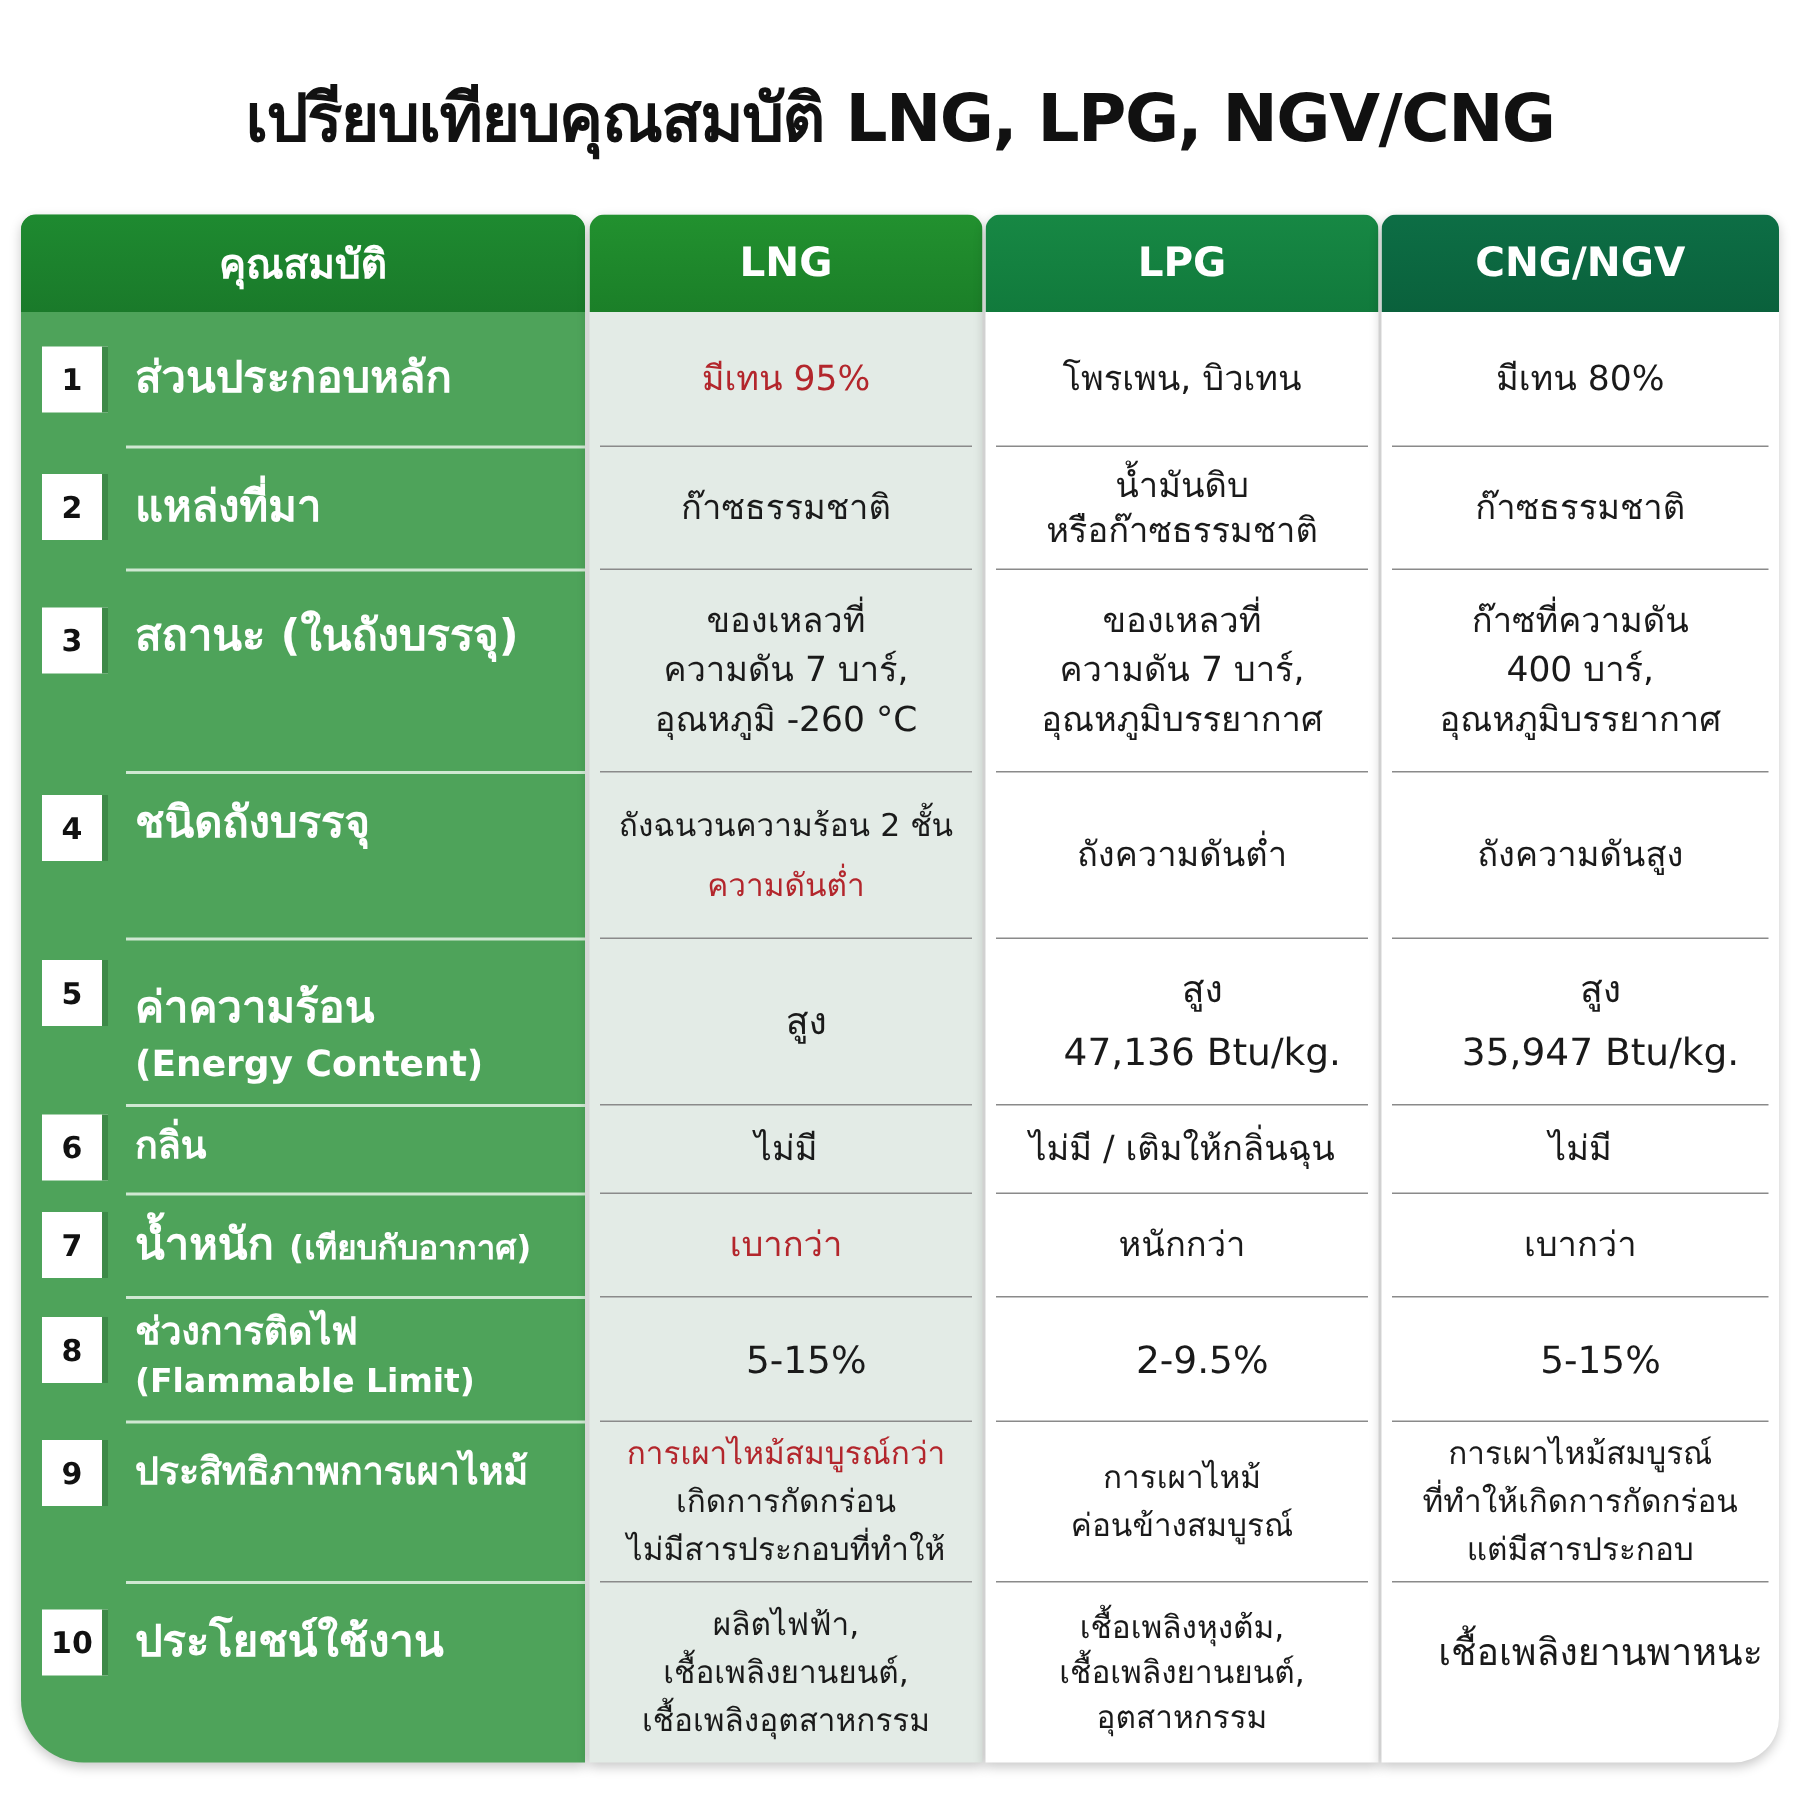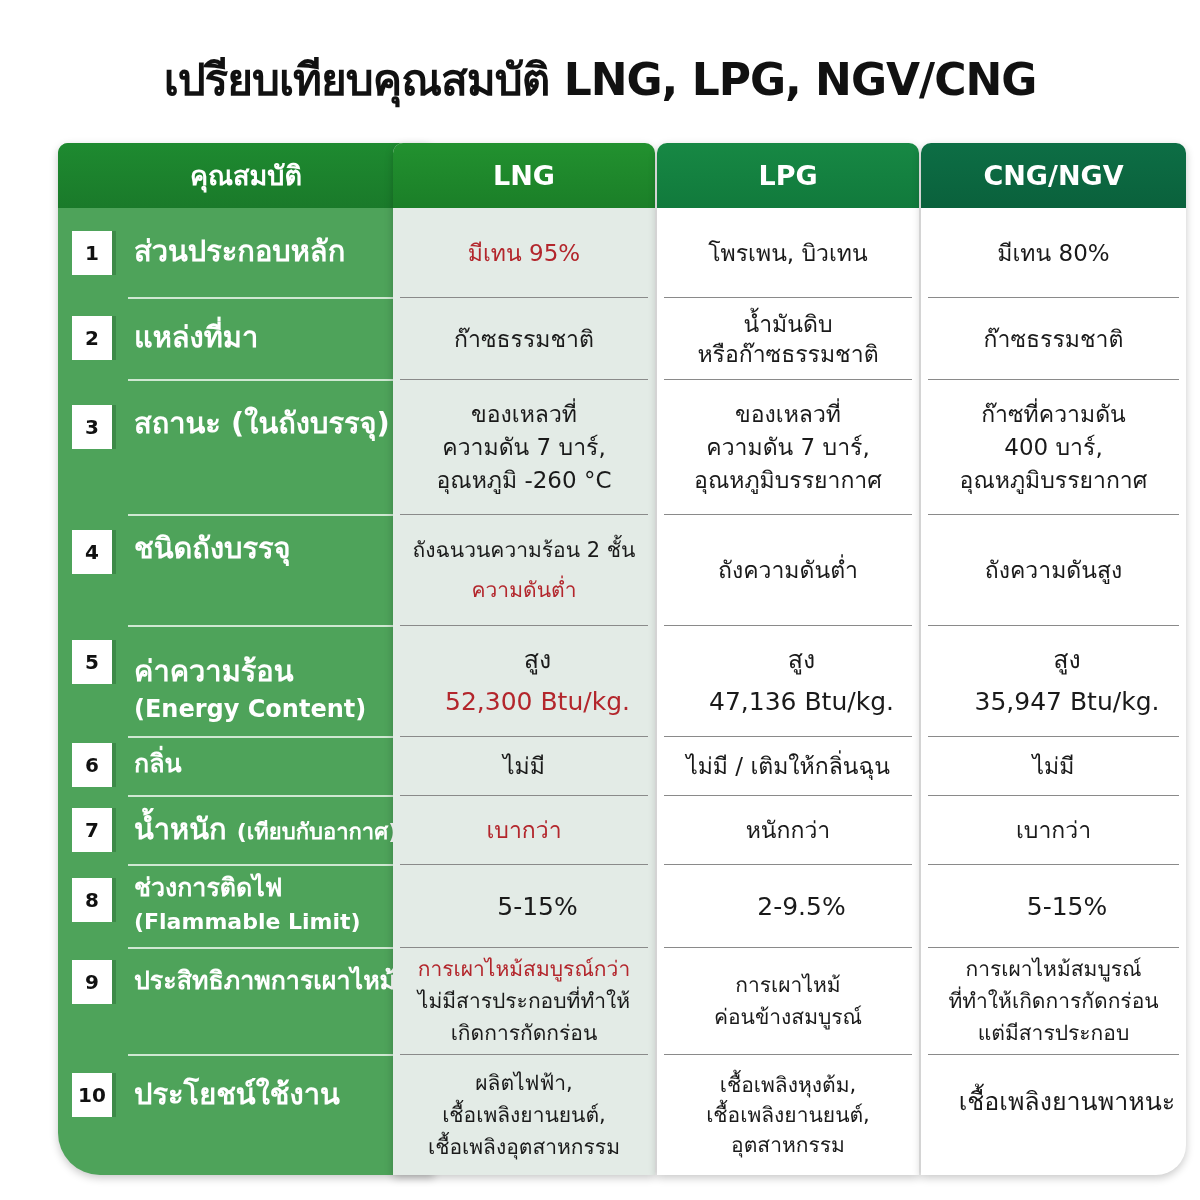--- a/index.html
+++ b/index.html
@@ -14,21 +14,21 @@
 
   .table {
     position: absolute; left: 14px; top: 143px; width: 1172px; height: 1032px;
   }
 
   
   .col {
     position: absolute; top: 0; height: 1032px;
     box-shadow: 0 3px 8px rgba(0,0,0,0.22);
   }
-  .col-prop { left: 0; width: 376px; background: #4ea35a; border-radius: 10px 10px 0 42px; overflow: hidden; margin-left: 44px; }
+  .col-prop { left: 0; width: 376px; background: #4ea35a; border-radius: 10px 10px 0 42px; overflow: hidden; }
   .col-lng  { left: 379px; width: 262px; background: #e3ebe6; border-radius: 10px 10px 0 0; overflow: hidden; }
   .col-lpg  { left: 643px; width: 262px; background: #ffffff; border-radius: 10px 10px 0 0; overflow: hidden; padding-left: 18px; }
   .col-cng  { left: 907px; width: 265px; background: #ffffff; border-radius: 10px 10px 30px 0; overflow: hidden; }
 
   .col-head {
     position: absolute; left: 0; top: 0; width: 100%; height: 65px;
     display: flex; align-items: center; justify-content: center;
     color: #fff; font-weight: bold; font-size: 27px;
   }
   .col-prop .col-head { background: linear-gradient(#1e8a30, #1a7a2a); font-weight: bold; }
@@ -162,41 +162,40 @@
     <div class="row" style="top:372px;height:110px">
       <div class="cell-text" style="font-size:21px;line-height:40px">
         <div>ถังฉนวนความร้อน 2 ชั้น</div>
         <div class="red">ความดันต่ำ</div>
       </div>
     </div>
     <div class="divider" style="top:482px"></div>
     <div class="row" style="top:483px;height:110px">
       <div class="cell-text lg" style="line-height:42px">
         <div>สูง</div>
-        <div class="red">52,300 Btu/kg.</div>
       </div>
     </div>
     <div class="divider" style="top:593px"></div>
     <div class="row" style="top:594px;height:58px">
       <div class="cell-text">ไม่มี</div>
     </div>
     <div class="divider" style="top:652px"></div>
     <div class="row" style="top:653px;height:68px">
       <div class="cell-text red">เบากว่า</div>
     </div>
     <div class="divider" style="top:721px"></div>
     <div class="row" style="top:722px;height:82px">
       <div class="cell-text lg">5-15%</div>
     </div>
     <div class="divider" style="top:804px"></div>
     <div class="row" style="top:805px;height:106px">
       <div class="cell-text sm">
         <div class="red">การเผาไหม้สมบูรณ์กว่า</div>
+        <div>เกิดการกัดกร่อน</div>
         <div>ไม่มีสารประกอบที่ทำให้</div>
-        <div>เกิดการกัดกร่อน</div>
       </div>
     </div>
     <div class="divider" style="top:911px"></div>
     <div class="row" style="top:912px;height:120px">
       <div class="cell-text sm">
         <div>ผลิตไฟฟ้า,</div>
         <div>เชื้อเพลิงยานยนต์,</div>
         <div>เชื้อเพลิงอุตสาหกรรม</div>
       </div>
     </div>

